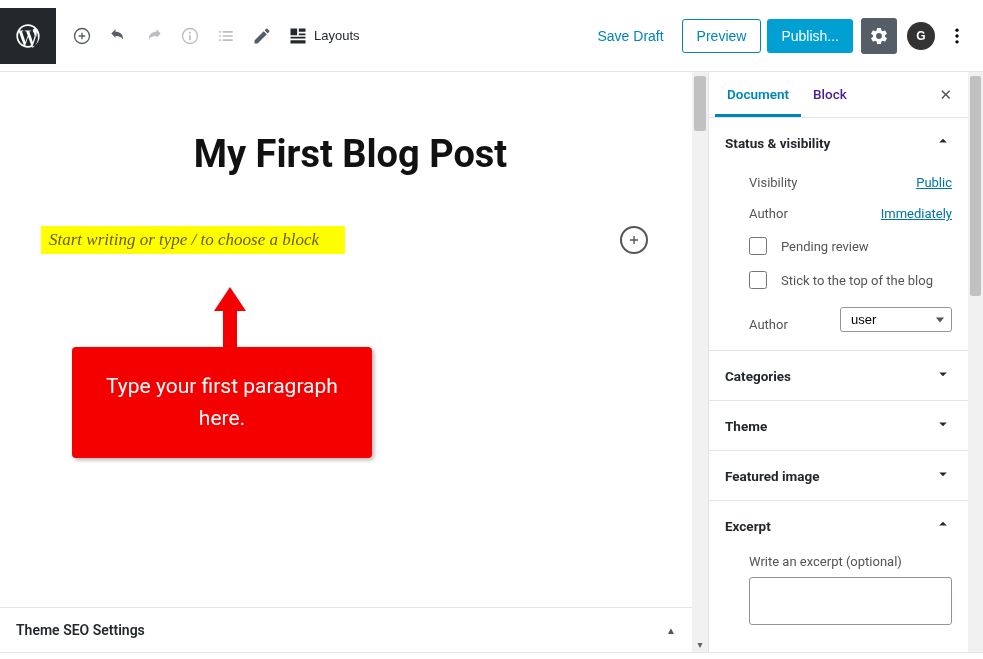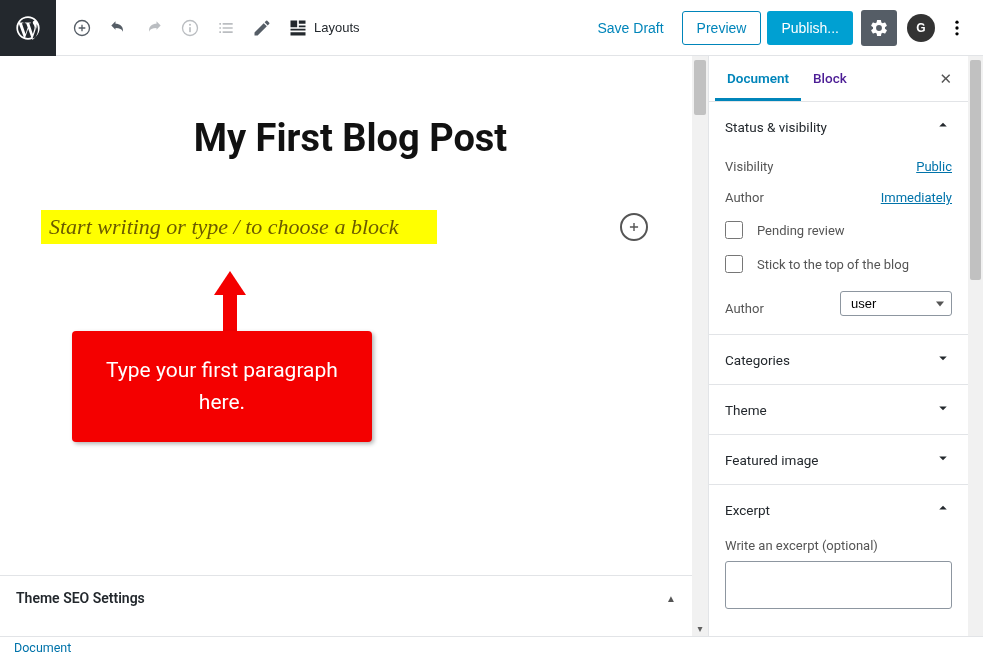--- a/index.html
+++ b/index.html
@@ -1,19 +1,19 @@
 <!DOCTYPE html>
 <html><head>
   <meta charset="utf-8">
   <style>
     * { box-sizing: border-box; margin: 0; padding: 0; }
     body { font-family: -apple-system, BlinkMacSystemFont, "Segoe UI", Roboto, sans-serif; font-size: 13px; color: #23282d; background: #fff; width: 983px; height: 659px; overflow: hidden; position: relative; }
     
     
-    .toolbar { height: 56px; border-bottom: 1px solid #e2e4e7; display: flex; align-items: center; padding: 0 8px; background: #fff; }
+    .toolbar { height: 72px; border-bottom: 1px solid #e2e4e7; display: flex; align-items: center; padding: 0 8px; background: #fff; }
     .wp-logo { width: 56px; height: 56px; background: #23282d; display: flex; align-items: center; justify-content: center; margin: -8px 8px -8px -8px; }
     .wp-logo svg { width: 28px; height: 28px; fill: #fff; }
     .tb-btn { width: 36px; height: 36px; display: flex; align-items: center; justify-content: center; border: none; background: transparent; color: #555d66; cursor: pointer; border-radius: 4px; }
     .tb-btn svg { width: 20px; height: 20px; fill: currentColor; }
     .tb-btn.disabled { opacity: 0.4; }
     .layouts-btn { display: flex; align-items: center; gap: 6px; padding: 0 8px; height: 36px; border: none; background: transparent; color: #23282d; cursor: pointer; font-size: 13px; }
     .layouts-btn svg { width: 20px; height: 20px; fill: #23282d; }
     .spacer { flex: 1; }
     .link-btn { color: #0085ba; background: transparent; border: none; padding: 8px 12px; cursor: pointer; font-size: 14px; }
     .outline-btn { color: #0085ba; background: #fff; border: 1px solid #0085ba; padding: 8px 14px; cursor: pointer; font-size: 14px; border-radius: 3px; margin-left: 6px; }
@@ -27,44 +27,44 @@
     .main { display: flex; height: calc(100% - 56px - 23px); }
     .editor-wrap { flex: 1; position: relative; overflow: hidden; }
     .fake-scroll-right { position: absolute; right: 0; top: 0; bottom: 0; width: 16px; background: #f1f1f1; }
     .fake-scroll-right .thumb { position: absolute; left: 2px; right: 2px; top: 4px; height: 55px; background: #c1c1c1; border-radius: 2px; }
     .fake-scroll-right .arrow { position: absolute; left: 0; right: 0; height: 16px; display:flex; align-items:center; justify-content:center; color:#606060; font-size:10px;}
     
     .editor-content { padding: 40px 30px 20px 23px; }
     .post-title { font-size: 38px; font-weight: 700; text-align: center; margin: 20px auto 50px; color: #111; }
     
     .block-row { display: flex; align-items: center; }
-    .block-highlight { background: #ffff00; padding: 4px 8px; font-family: Georgia, serif; font-style: italic; font-size: 22px; color: #6b5a00; width: 396px; margin-left: 18px;}
+    .block-highlight { background: #ffff00; padding: 4px 8px; font-family: Georgia, serif; font-style: italic; font-size: 17px; color: #6b5a00; width: 304px; margin-left: 18px;}
     .add-block-circle { margin-left: auto; margin-right: 30px; width: 28px; height: 28px; border: 2px solid #555; border-radius: 50%; display: flex; align-items: center; justify-content: center; color: #555; }
     
     .callout-arrow { position: absolute; left: 208px; top: 213px; }
     .callout-arrow svg { display: block; }
     .callout-box { position: absolute; left: 72px; top: 275px; width: 300px; background: #f40000; color: #fff; padding: 24px 18px; text-align: center; font-size: 21px; line-height: 1.5; border-radius: 4px; box-shadow: 2px 2px 4px rgba(0,0,0,0.3); }
     
-    .seo-panel { position: absolute; bottom: 16px; left: 0; right: 16px; border-top: 1px solid #e2e4e7; background: #fff; padding: 14px 16px; display: flex; align-items: center; font-weight: 600; font-size: 14px; }
+    .seo-panel { position: absolute; bottom: 0; left: 0; right: 16px; border-top: 1px solid #e2e4e7; background: #fff; padding: 14px 16px; display: flex; align-items: center; font-weight: 600; font-size: 14px; }
     .seo-panel .tri { margin-left: auto; font-size: 10px; color: #555; }
     
     
     .sidebar { width: 275px; border-left: 1px solid #e2e4e7; background: #fff; display: flex; flex-direction: column; position: relative; }
     .sb-scroll { position: absolute; right: 0; top: 0; bottom: 0; width: 15px; background: #f1f1f1; }
     .sb-scroll .thumb { position: absolute; left: 2px; right: 2px; top: 4px; height: 220px; background: #c1c1c1; border-radius: 2px; }
     .sb-inner { padding-right: 15px; height: 100%; overflow: hidden; }
     .sb-tabs { display: flex; align-items: center; border-bottom: 1px solid #e2e4e7; padding: 0 6px; }
     .sb-tab { padding: 14px 12px 12px; font-size: 13.5px; color: #4c1d95; cursor: pointer; border-bottom: 3px solid transparent; font-weight: 500; }
     .sb-tab.active { color: #0085ba; border-bottom-color: #0085ba; font-weight: 600; }
     .sb-close { margin-left: auto; padding: 8px 10px; color: #555; cursor: pointer; font-size: 15px; }
     
     .sb-section { border-bottom: 1px solid #e2e4e7; }
-    .sb-head { display: flex; align-items: center; padding: 14px 16px; font-weight: 400; font-size: 13.5px; cursor: pointer; }
+    .sb-head { display: flex; align-items: center; padding: 14px 16px; font-weight: 700; font-size: 13.5px; cursor: pointer; }
     .sb-head .chev { margin-left: auto; }
-    .sb-body { padding: 0 16px 14px; }
+    .sb-body { padding: 0 16px 14px; margin-left: 24px; }
     .sb-row { display: flex; align-items: center; padding: 8px 0; font-size: 13px; color: #555; }
     .sb-row .val { margin-left: auto; }
     .sb-row .val a { color: #0073aa; text-decoration: underline; }
     .sb-check { display: flex; align-items: center; gap: 14px; padding: 8px 0; font-size: 13px; color: #555; }
     .sb-check input { width: 18px; height: 18px; border: 2px solid #888; }
     .sb-author { display: flex; align-items: flex-end; padding: 10px 0 4px; font-size: 13px; color: #555; }
     .sb-author select { margin-left: auto; padding: 4px 28px 4px 10px; border: 1px solid #8d96a0; border-radius: 3px; font-size: 13px; background: #fff; appearance: none; -webkit-appearance: none; width: 112px;}
     .select-wrap { position: relative; margin-left: auto; }
     .select-wrap::after { content: ''; position: absolute; right: 8px; top: 50%; transform: translateY(-50%); border-left: 4px solid transparent; border-right: 4px solid transparent; border-top: 5px solid #555; pointer-events: none; }
     

